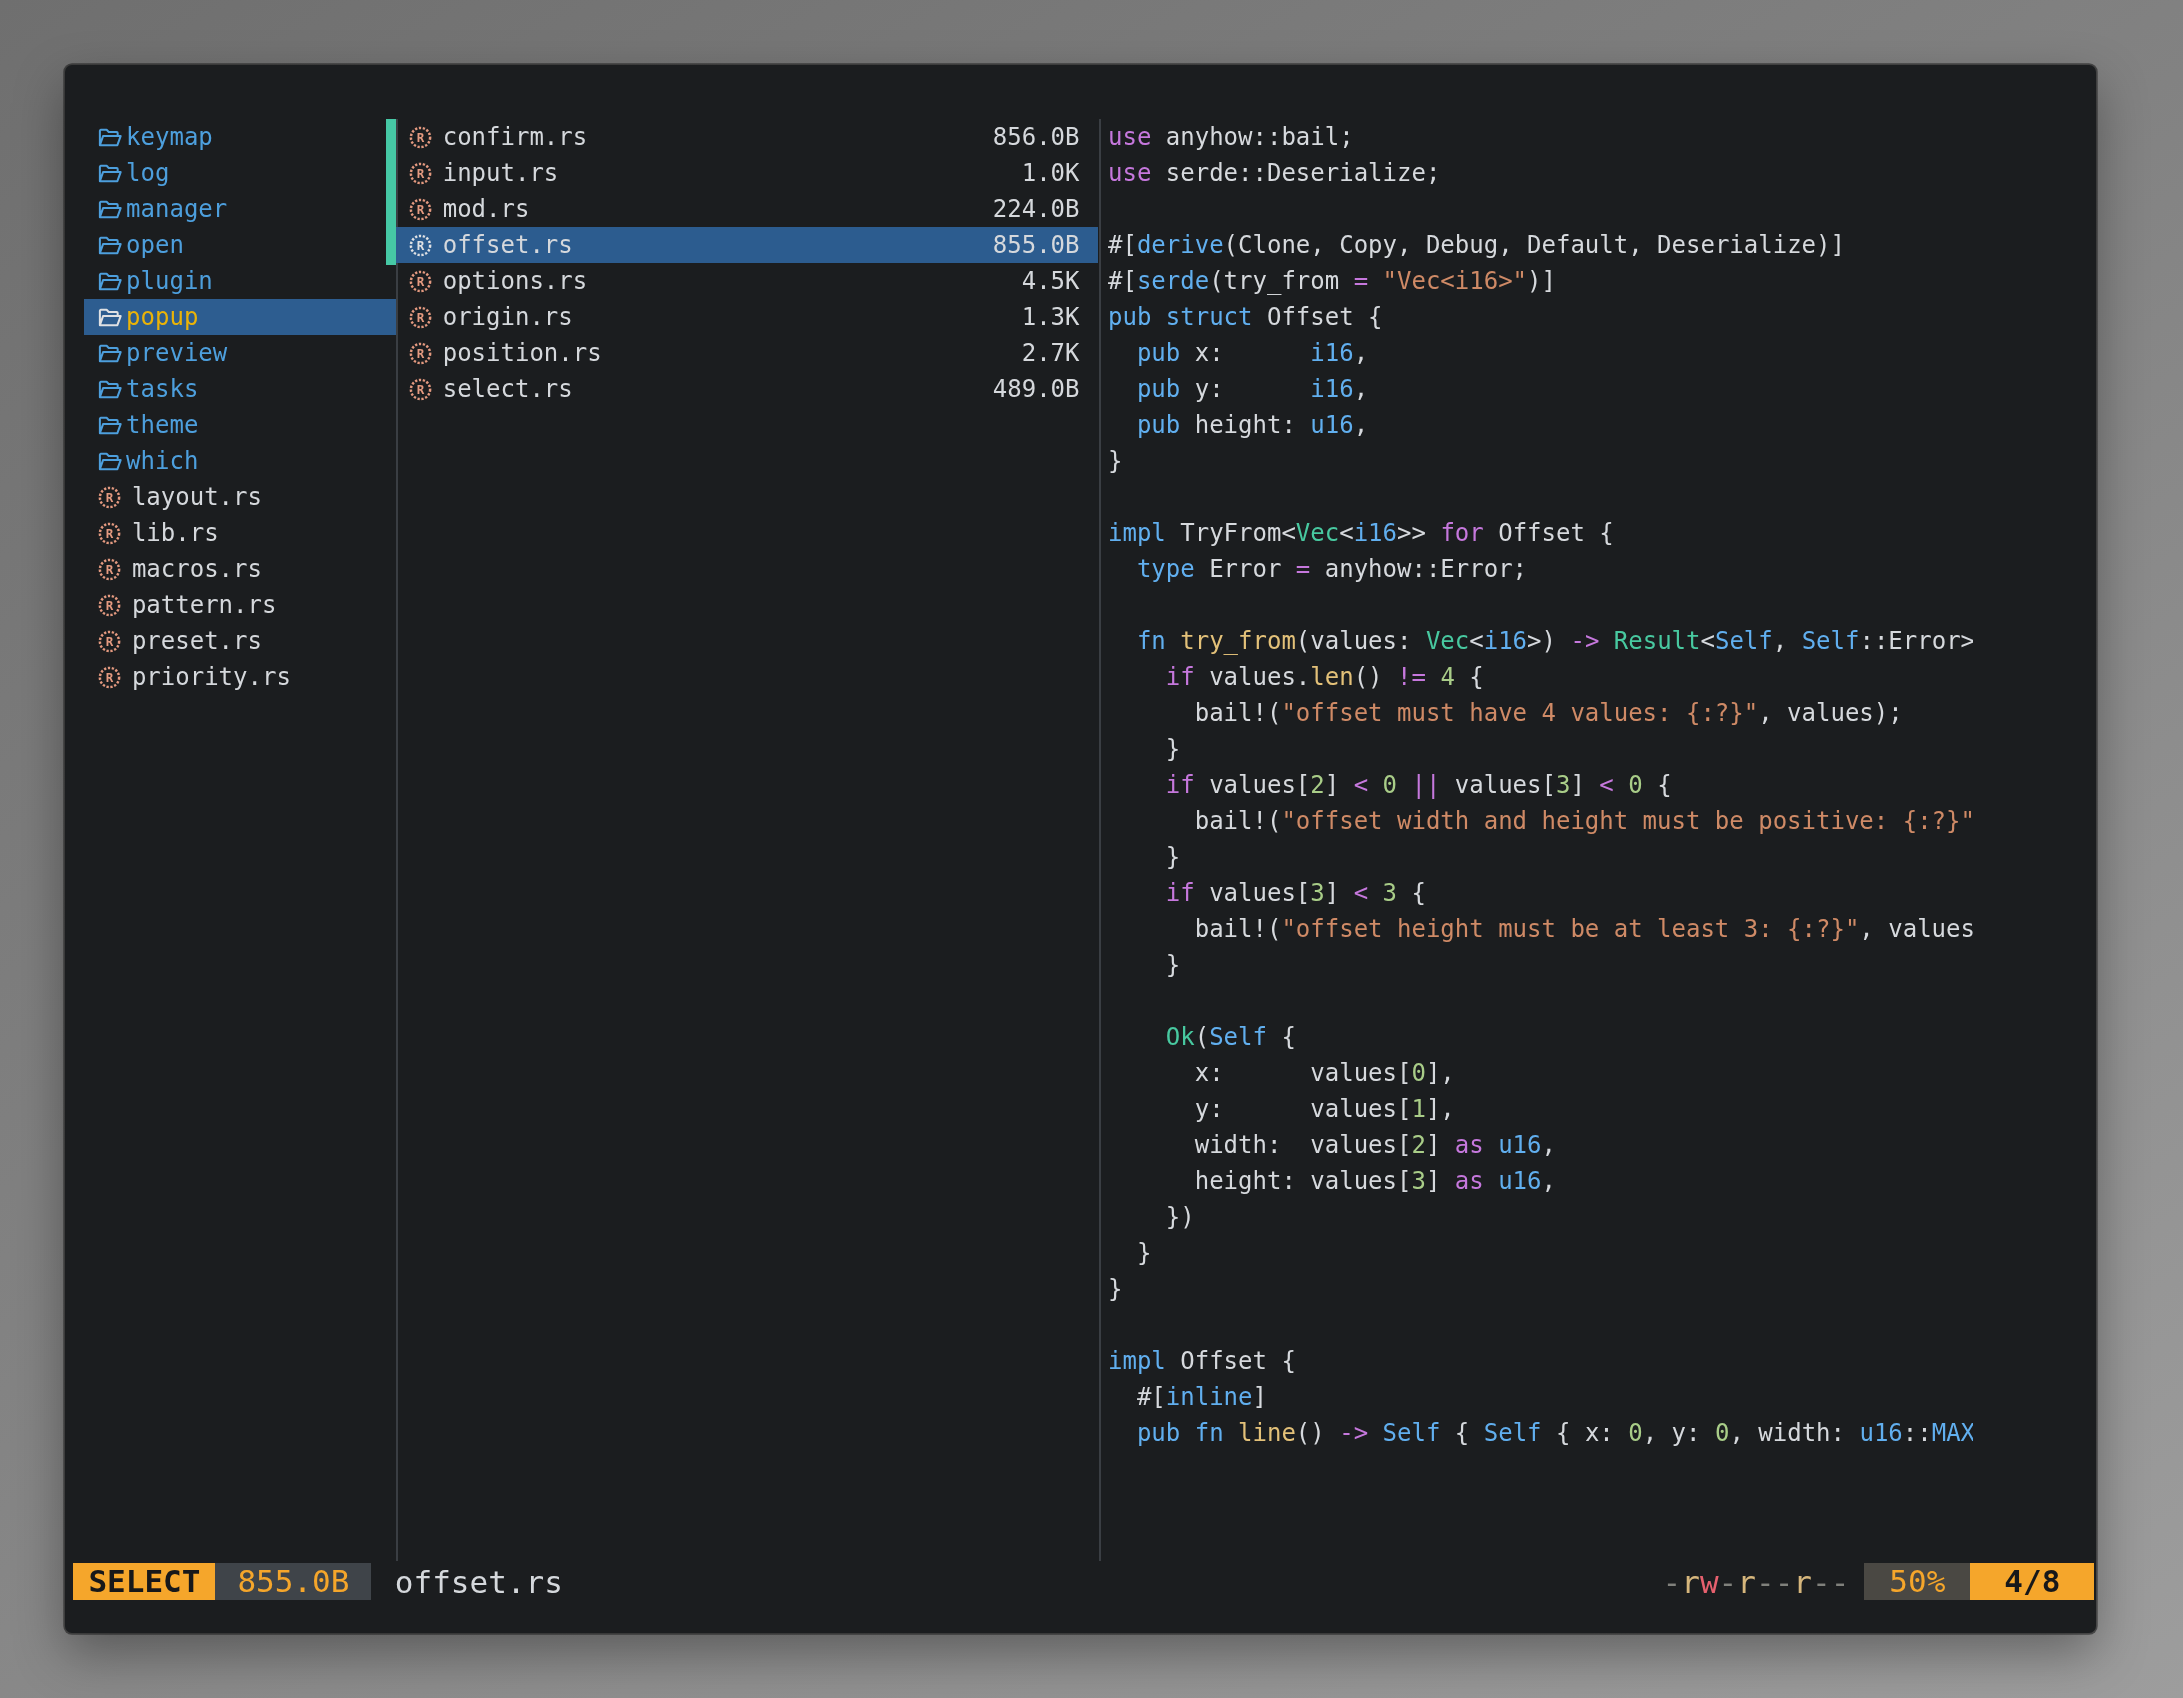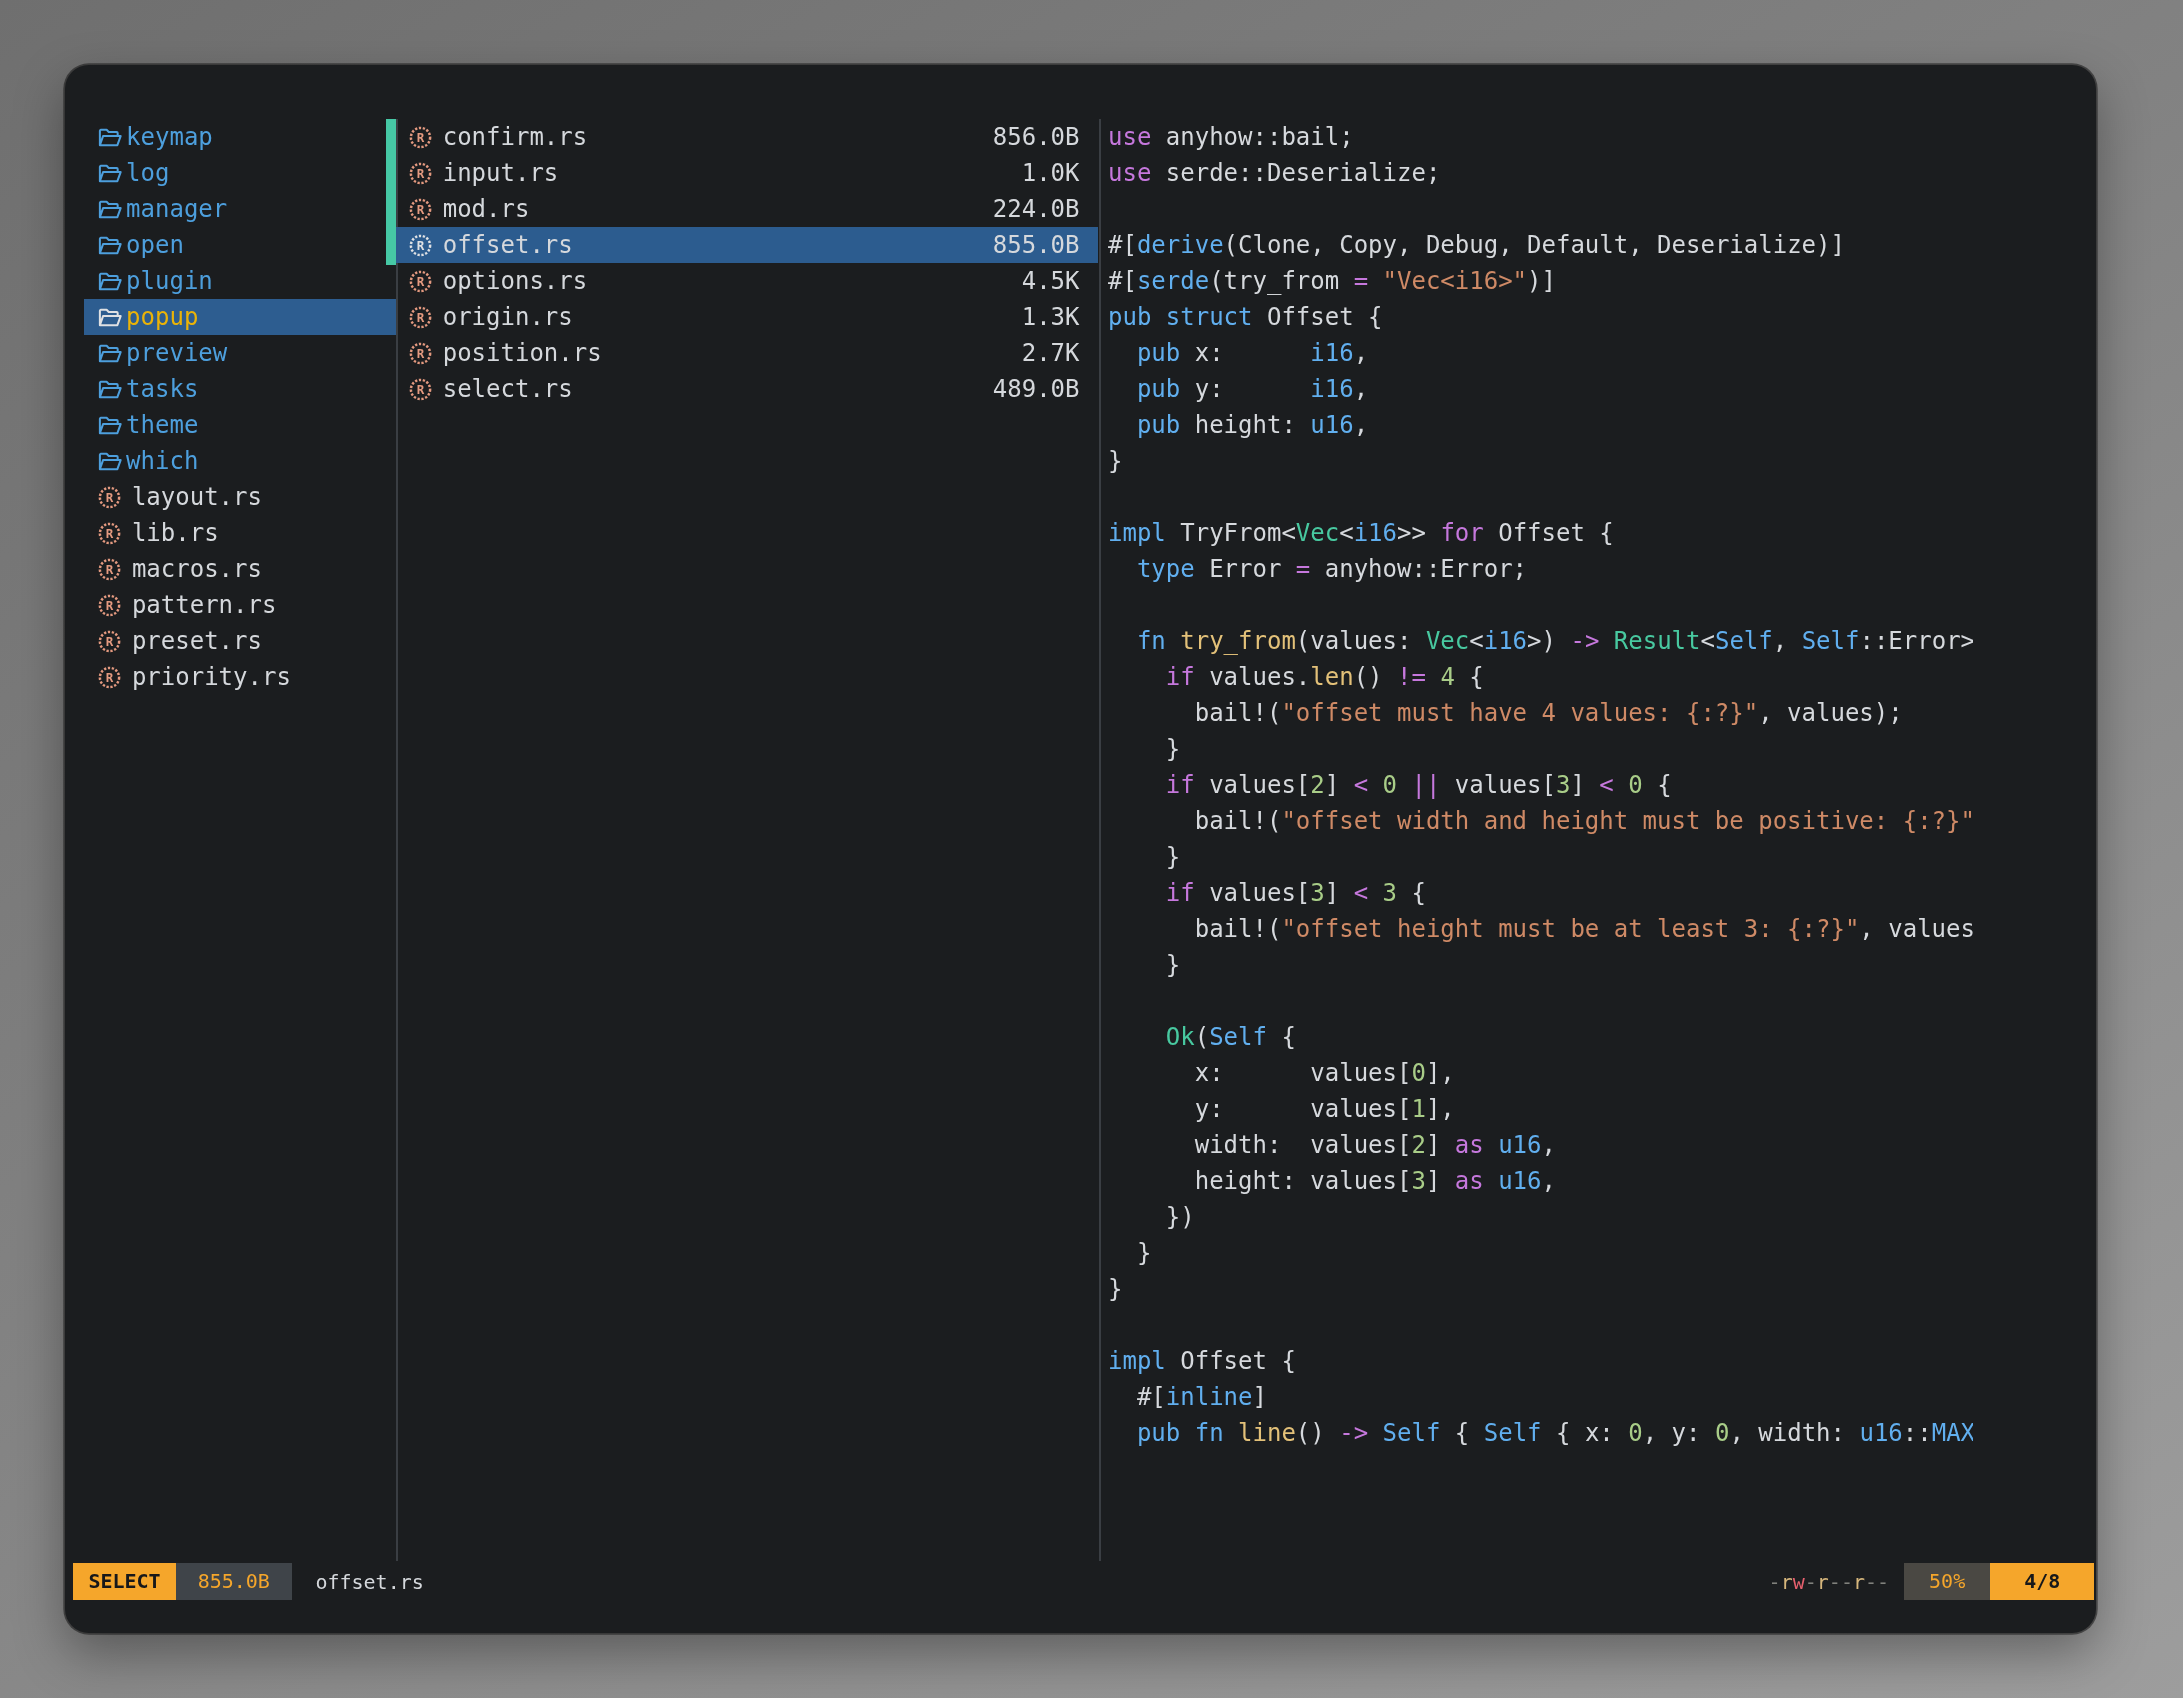--- a/index.html
+++ b/index.html
@@ -1,19 +1,19 @@
 <!DOCTYPE html>
 <html style="font-size:13.4px"><head>
 <meta charset="utf-8">
 <style>
   html,body{margin:0;padding:0;width:2183px;height:1698px;overflow:hidden;
     font-family:"DejaVu Sans Mono",monospace;}
   body{background:linear-gradient(150deg,#6f6f6f 0%,#828282 45%,#9d9d9d 100%);}
   .window{position:absolute;left:65px;top:65px;width:2031px;height:1568px;
-    background:#1b1d1f;border-radius:24px;
+    background:#1b1d1f;border-radius:7px;
     box-shadow:0 0 0 1.7px rgba(20,20,20,.55), 0 20px 50px rgba(0,0,0,.35);}
   .divider{position:absolute;top:54px;width:1.7px;height:1442px;background:#3a3e43;}
   #div1{left:331px;} #div2{left:1034px;}
   
   .pane-sidebar{position:absolute;left:0;top:54px;width:331px;}
   .srow{display:flex;align-items:center;height:36px;margin-left:18.5px;width:312px;
     padding-left:13.4px;box-sizing:border-box;font-size:24px;color:#d5d8dc;cursor:default;}
   .srow.dir{color:#4d9fdd;}
   .srow.sel{background:#2d5d90;color:#eab308;}
   .icon{width:25px;height:25px;flex:0 0 25px;}
@@ -34,21 +34,21 @@
   
   .pane-code{position:absolute;left:1035px;top:54px;width:994px;height:1460px;overflow:hidden;}
   .code-inner{padding-left:8px;width:865px;overflow:hidden;}
   .cl{height:36px;line-height:36px;font-size:24px;white-space:pre;color:#d6d9dd;
     width:865px;overflow:hidden;}
   .t-fg{color:#d6d9dd;} .t-kw{color:#c678dd;} .t-blue{color:#61afef;}
   .t-yel{color:#e3c179;} .t-grn{color:#48c9a0;} .t-num{color:#a9cd88;}
   .t-str{color:#cf8a66;}
   
   .statusbar{position:absolute;left:8.4px;right:1.7px;top:1498px;height:37px;
-    display:flex;justify-content:space-between;align-items:center;font-size:20px;}
+    display:flex;justify-content:space-between;align-items:center;font-size:31px;}
   .sb-left,.sb-right{display:flex;align-items:center;height:37px;}
   .badge-mode{background:#f5a62b;color:#17181a;font-weight:bold;
     padding:0 15px;height:37px;line-height:37px;}
   .badge-size{background:#3f4449;color:#f5a62b;padding:0 22px;height:37px;line-height:37px;}
   .sb-file{color:#d5d8dc;margin-left:23.5px;}
   .perms{margin-right:15px;letter-spacing:0;}
   .p-d{color:#80817c;} .p-r{color:#d6b67c;} .p-w{color:#e6606e;}
   .badge-pct{background:#4a4843;color:#f5a62b;padding:0 25px;height:37px;line-height:37px;}
   .badge-pos{background:#f5a62b;color:#17181a;font-weight:bold;padding:0 34px;height:37px;line-height:37px;}
 </style>

